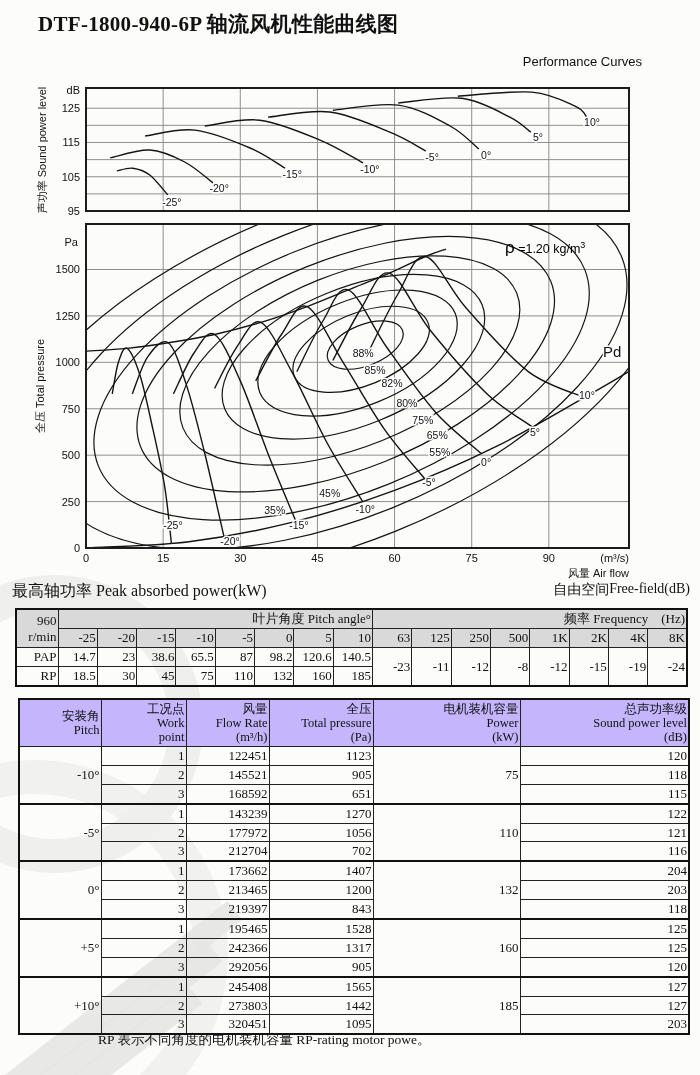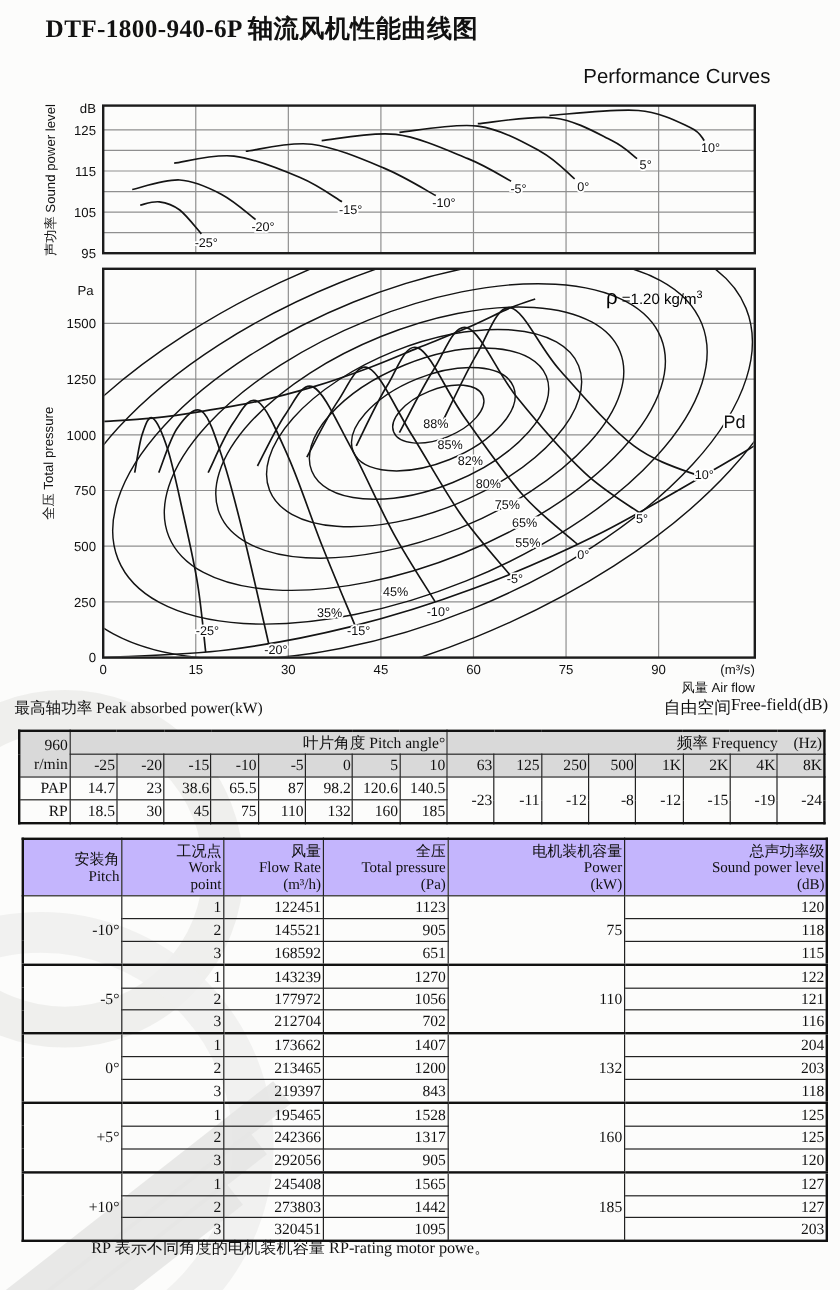--- a/index.html
+++ b/index.html
@@ -5,52 +5,52 @@
   html,body{margin:0;padding:0}
   body{width:700px;height:1075px;position:relative;overflow:hidden;background:#fcfcfb;
        color:#111;font-family:"Liberation Serif","DejaVu Serif",serif;}
   .abs{position:absolute}
   
   .wm{position:absolute;z-index:0;pointer-events:none}
   .wm-ring{border-radius:50%;border:34px solid #ececea;opacity:.85}
   .wm-stripe{background:#e6e6e4;transform:rotate(-38deg);opacity:.9}
   
   #title{left:38px;top:10px;font-size:21px;font-weight:bold;letter-spacing:.3px;z-index:3}
-  #subtitle{right:58px;top:54px;font-size:17px;z-index:3;
+  #subtitle{right:58px;top:54px;font-size:13px;z-index:3;
             font-family:"Liberation Sans","DejaVu Sans",sans-serif}
   
   #charts{left:0;top:0;z-index:2}
   .grid{stroke:#8f8f8f;stroke-width:1}
   .frame{fill:none;stroke:#1c1c1c;stroke-width:2}
   .curve{fill:none;stroke:#141414;stroke-width:1.4}
   .contour{fill:none;stroke:#141414;stroke-width:1.2}
   .tick{font:11px "Liberation Sans","DejaVu Sans",sans-serif;fill:#111}
   .lbl{font:10.5px "Liberation Sans","DejaVu Sans",sans-serif;fill:#111;
        paint-order:stroke;stroke:#ffffff;stroke-width:3px}
   .axt{font:11px "Liberation Sans","DejaVu Sans",sans-serif;fill:#111}
   .big{font:15px "Liberation Sans","DejaVu Sans",sans-serif;fill:#111;
        paint-order:stroke;stroke:#fff;stroke-width:3px}
   
-  #note-left{left:12px;top:581px;font-size:13px;z-index:3}
+  #note-left{left:12px;top:581px;font-size:16px;z-index:3}
   #note-right{left:440px;top:581px;width:250px;display:flex;justify-content:flex-end;
               font-size:14px;z-index:3}
   
   table{position:absolute;border-collapse:collapse;table-layout:fixed;text-align:right;
         z-index:2;font-size:13px}
   td,th{border:1px solid #222;padding:0 1px;font-weight:normal;overflow:hidden}
   #pitch-table{left:15px;top:608px;width:673px;border:2px solid #111}
   #pitch-table td{height:18px}
   #pitch-table .hd{background:#d9d9d9}
   #work-table{left:18px;top:698px;width:670px;border:2px solid #111}
   #work-table th{background:#c4b5fd;font-size:12.5px;line-height:1.12;height:46px}
   #work-table td{height:17.9px}
   #work-table tr.gs td{border-top:2px solid #111}
   
   #remark{left:14px;top:1031px;font-size:13.5px;line-height:1.3;z-index:3}
-  #remark .l2{margin-left:62px}
+  #remark .l2{margin-left:84px}
 </style>
 </head>
 <body>
 
 <div class="wm wm-ring" style="left:-95px;top:575px;width:230px;height:230px"></div>
 <div class="wm wm-ring" style="left:-160px;top:760px;width:320px;height:320px;border-color:#efefed"></div>
 <div class="wm wm-stripe" style="left:-60px;top:1000px;width:330px;height:24px"></div>
 <div class="wm wm-stripe" style="left:-80px;top:1042px;width:330px;height:24px"></div>
 <div class="wm wm-stripe" style="left:-100px;top:1084px;width:330px;height:24px"></div>
 

